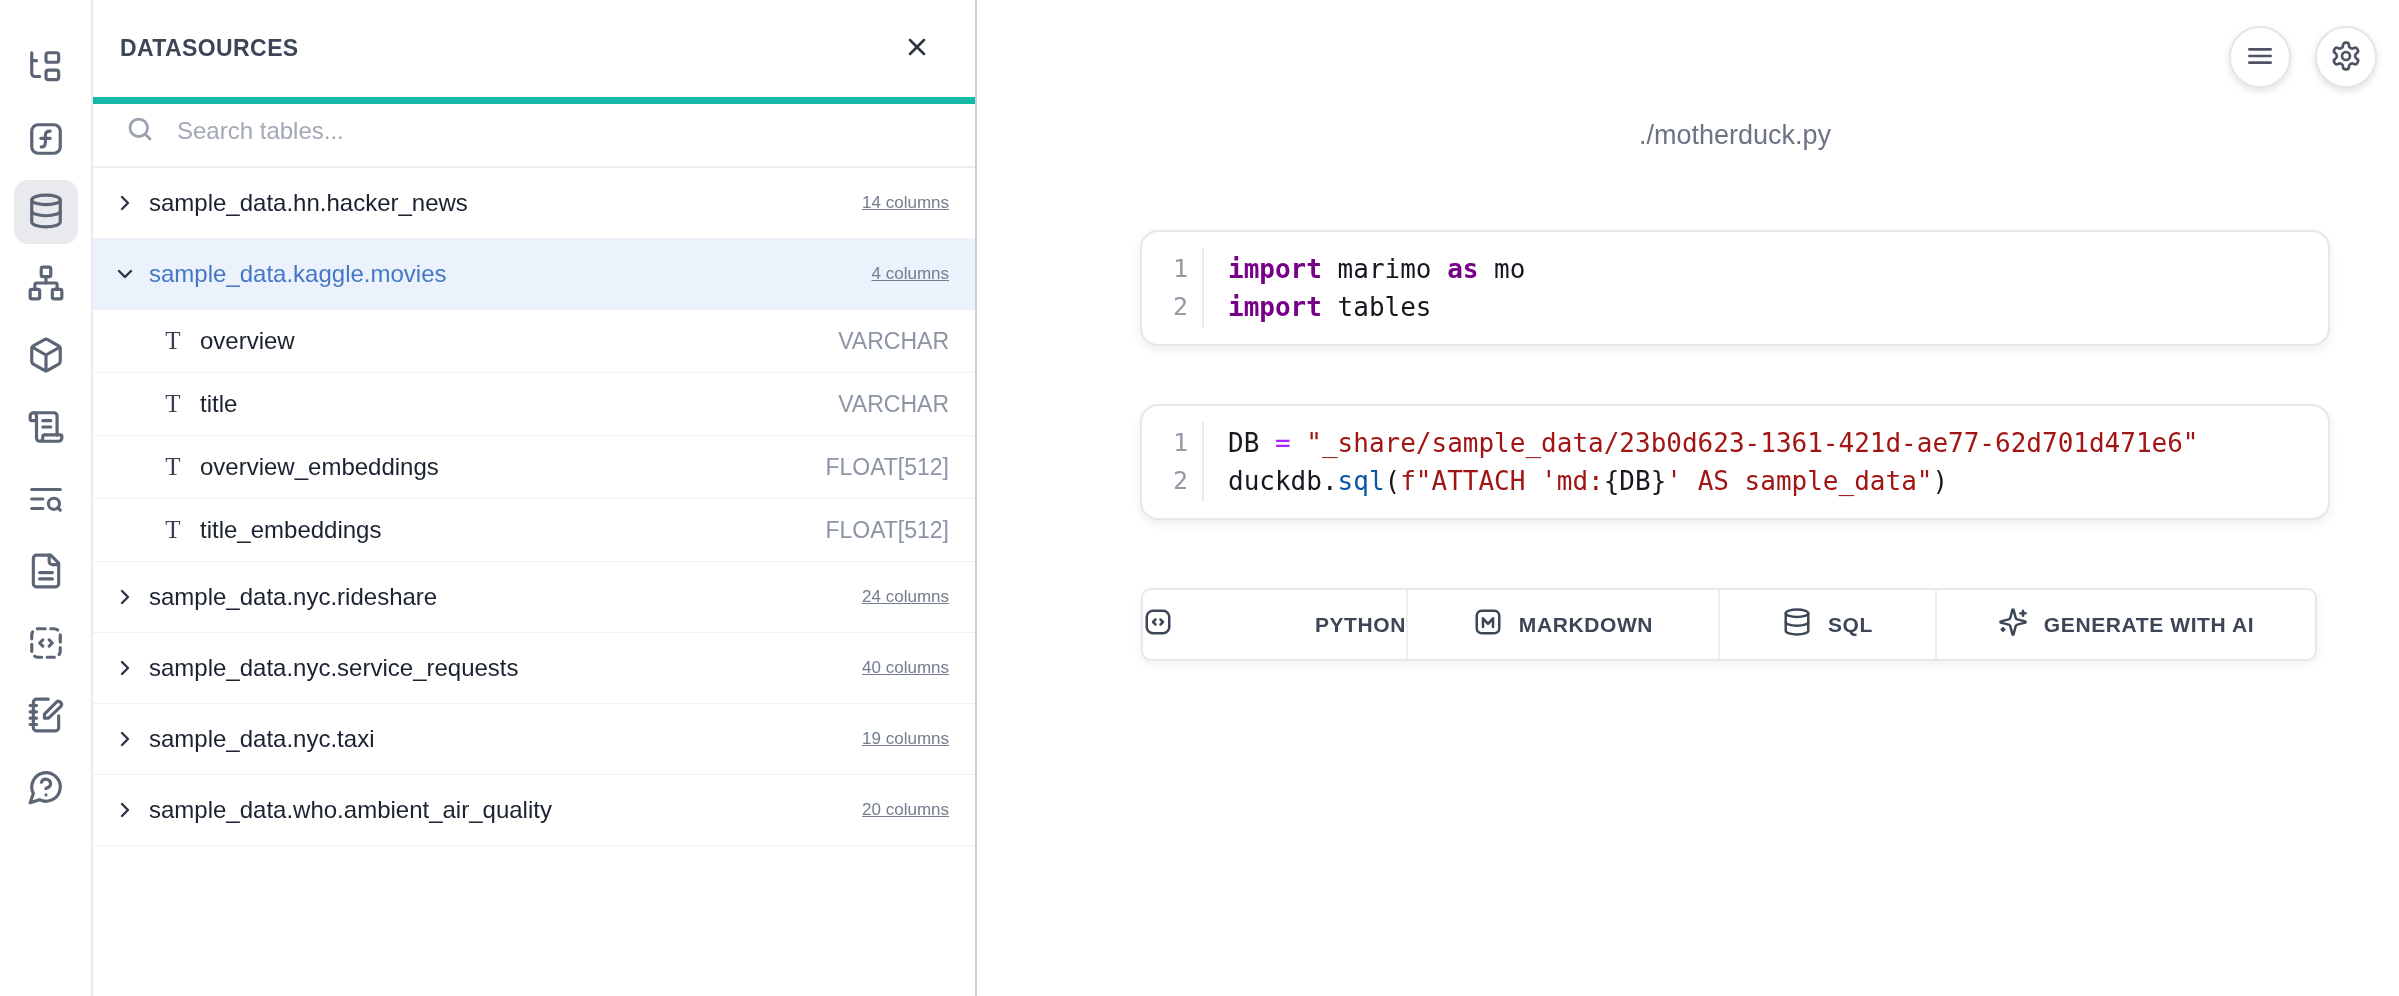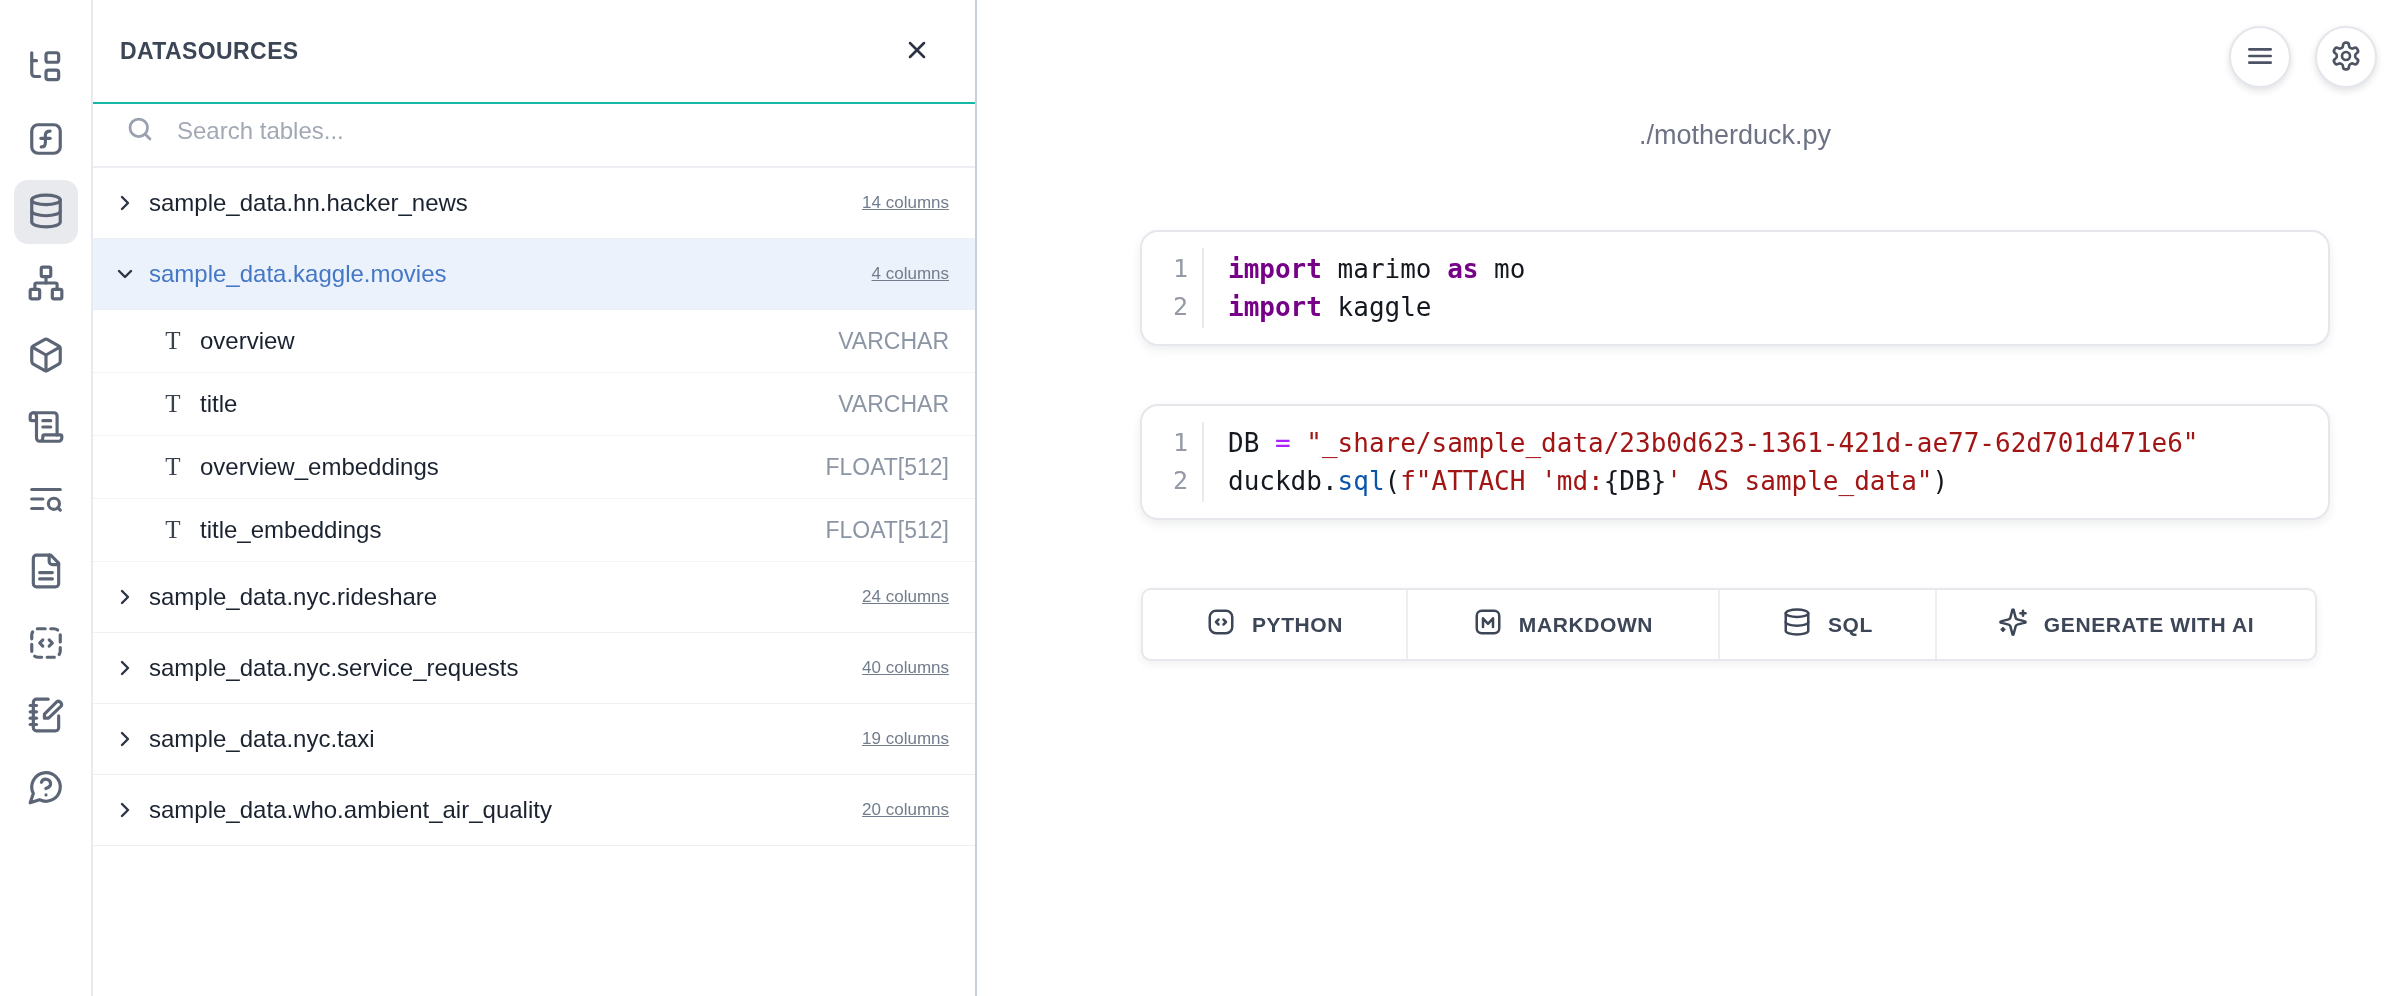--- a/index.html
+++ b/index.html
@@ -22,21 +22,21 @@
   .iconbar svg { width:38px; height:38px; stroke:#5b6576; stroke-width:2;
     fill:none; stroke-linecap:round; stroke-linejoin:round; }
 
   
   .panel {
     position:absolute; left:93px; top:0; width:884px; height:996px;
     background:#ffffff; border-right:2px solid #c9cfd7;
   }
   .panel-header {
     height:104px; display:flex; align-items:center; justify-content:space-between;
-    padding:0 44px 0 27px; border-bottom:2px solid #14b8a6;
+    padding:0 44px 0 27px; border-bottom:7px solid #14b8a6;
   }
   .panel-title { font-size:23px; font-weight:700; letter-spacing:0.4px; color:#3c4656; }
   .close-btn { border:none; background:transparent; cursor:pointer; display:flex; }
   .close-btn svg { width:28px; height:28px; stroke:#2c3444; stroke-width:2.2;
     fill:none; stroke-linecap:round; }
 
   .search-row {
     height:64px; display:flex; align-items:center; gap:22px;
     padding:0 27px 8px 32px; border-bottom:2px solid #eceef2;
   }
@@ -128,21 +128,21 @@
   }
   .add-btn {
     border:none; background:transparent; cursor:pointer;
     display:flex; align-items:center; justify-content:center; gap:16px;
     font-family:"Liberation Sans", sans-serif;
     font-size:21px; font-weight:700; letter-spacing:0.6px; color:#3d4657;
   }
   .add-btn + .add-btn { border-left:2px solid #eceef2; }
   .add-btn svg { width:30px; height:30px; stroke:#3d4657; stroke-width:2;
     fill:none; stroke-linecap:round; stroke-linejoin:round; flex:0 0 auto; }
-  .ab-python   { flex:0 0 263px; }
+  .ab-python   { flex:0 0 263px;justify-content:space-between; }
   .ab-markdown { flex:0 0 312px; }
   .ab-sql      { flex:0 0 217px; }
   .ab-ai       { flex:1; }
 </style>
 </head>
 <body>
 
 <aside class="iconbar">
   <button class="ibtn">
     <span><svg viewBox="0 0 24 24">
@@ -355,21 +355,21 @@
 
   <div class="filename">./motherduck.py</div>
 
   <div class="cell cell-1">
     <div class="gutter">
       <span class="ln">1</span>
       <span class="ln">2</span>
     </div>
     <div class="code">
       <div class="code-line"><span class="tk-kw">import</span><span class="tk-plain"> marimo </span><span class="tk-kw">as</span><span class="tk-plain"> mo</span></div>
-      <div class="code-line"><span class="tk-kw">import</span><span class="tk-plain"> kaggle</span></div>
+      <div class="code-line"><span class="tk-kw">import</span><span class="tk-plain"> tables</span></div>
     </div>
   </div>
 
   <div class="cell cell-2">
     <div class="gutter">
       <span class="ln">1</span>
       <span class="ln">2</span>
     </div>
     <div class="code">
       <div class="code-line"><span class="tk-plain">DB </span><span class="tk-op">=</span><span class="tk-plain"> </span><span class="tk-str">"_share/sample_data/23b0d623-1361-421d-ae77-62d701d471e6"</span></div>

